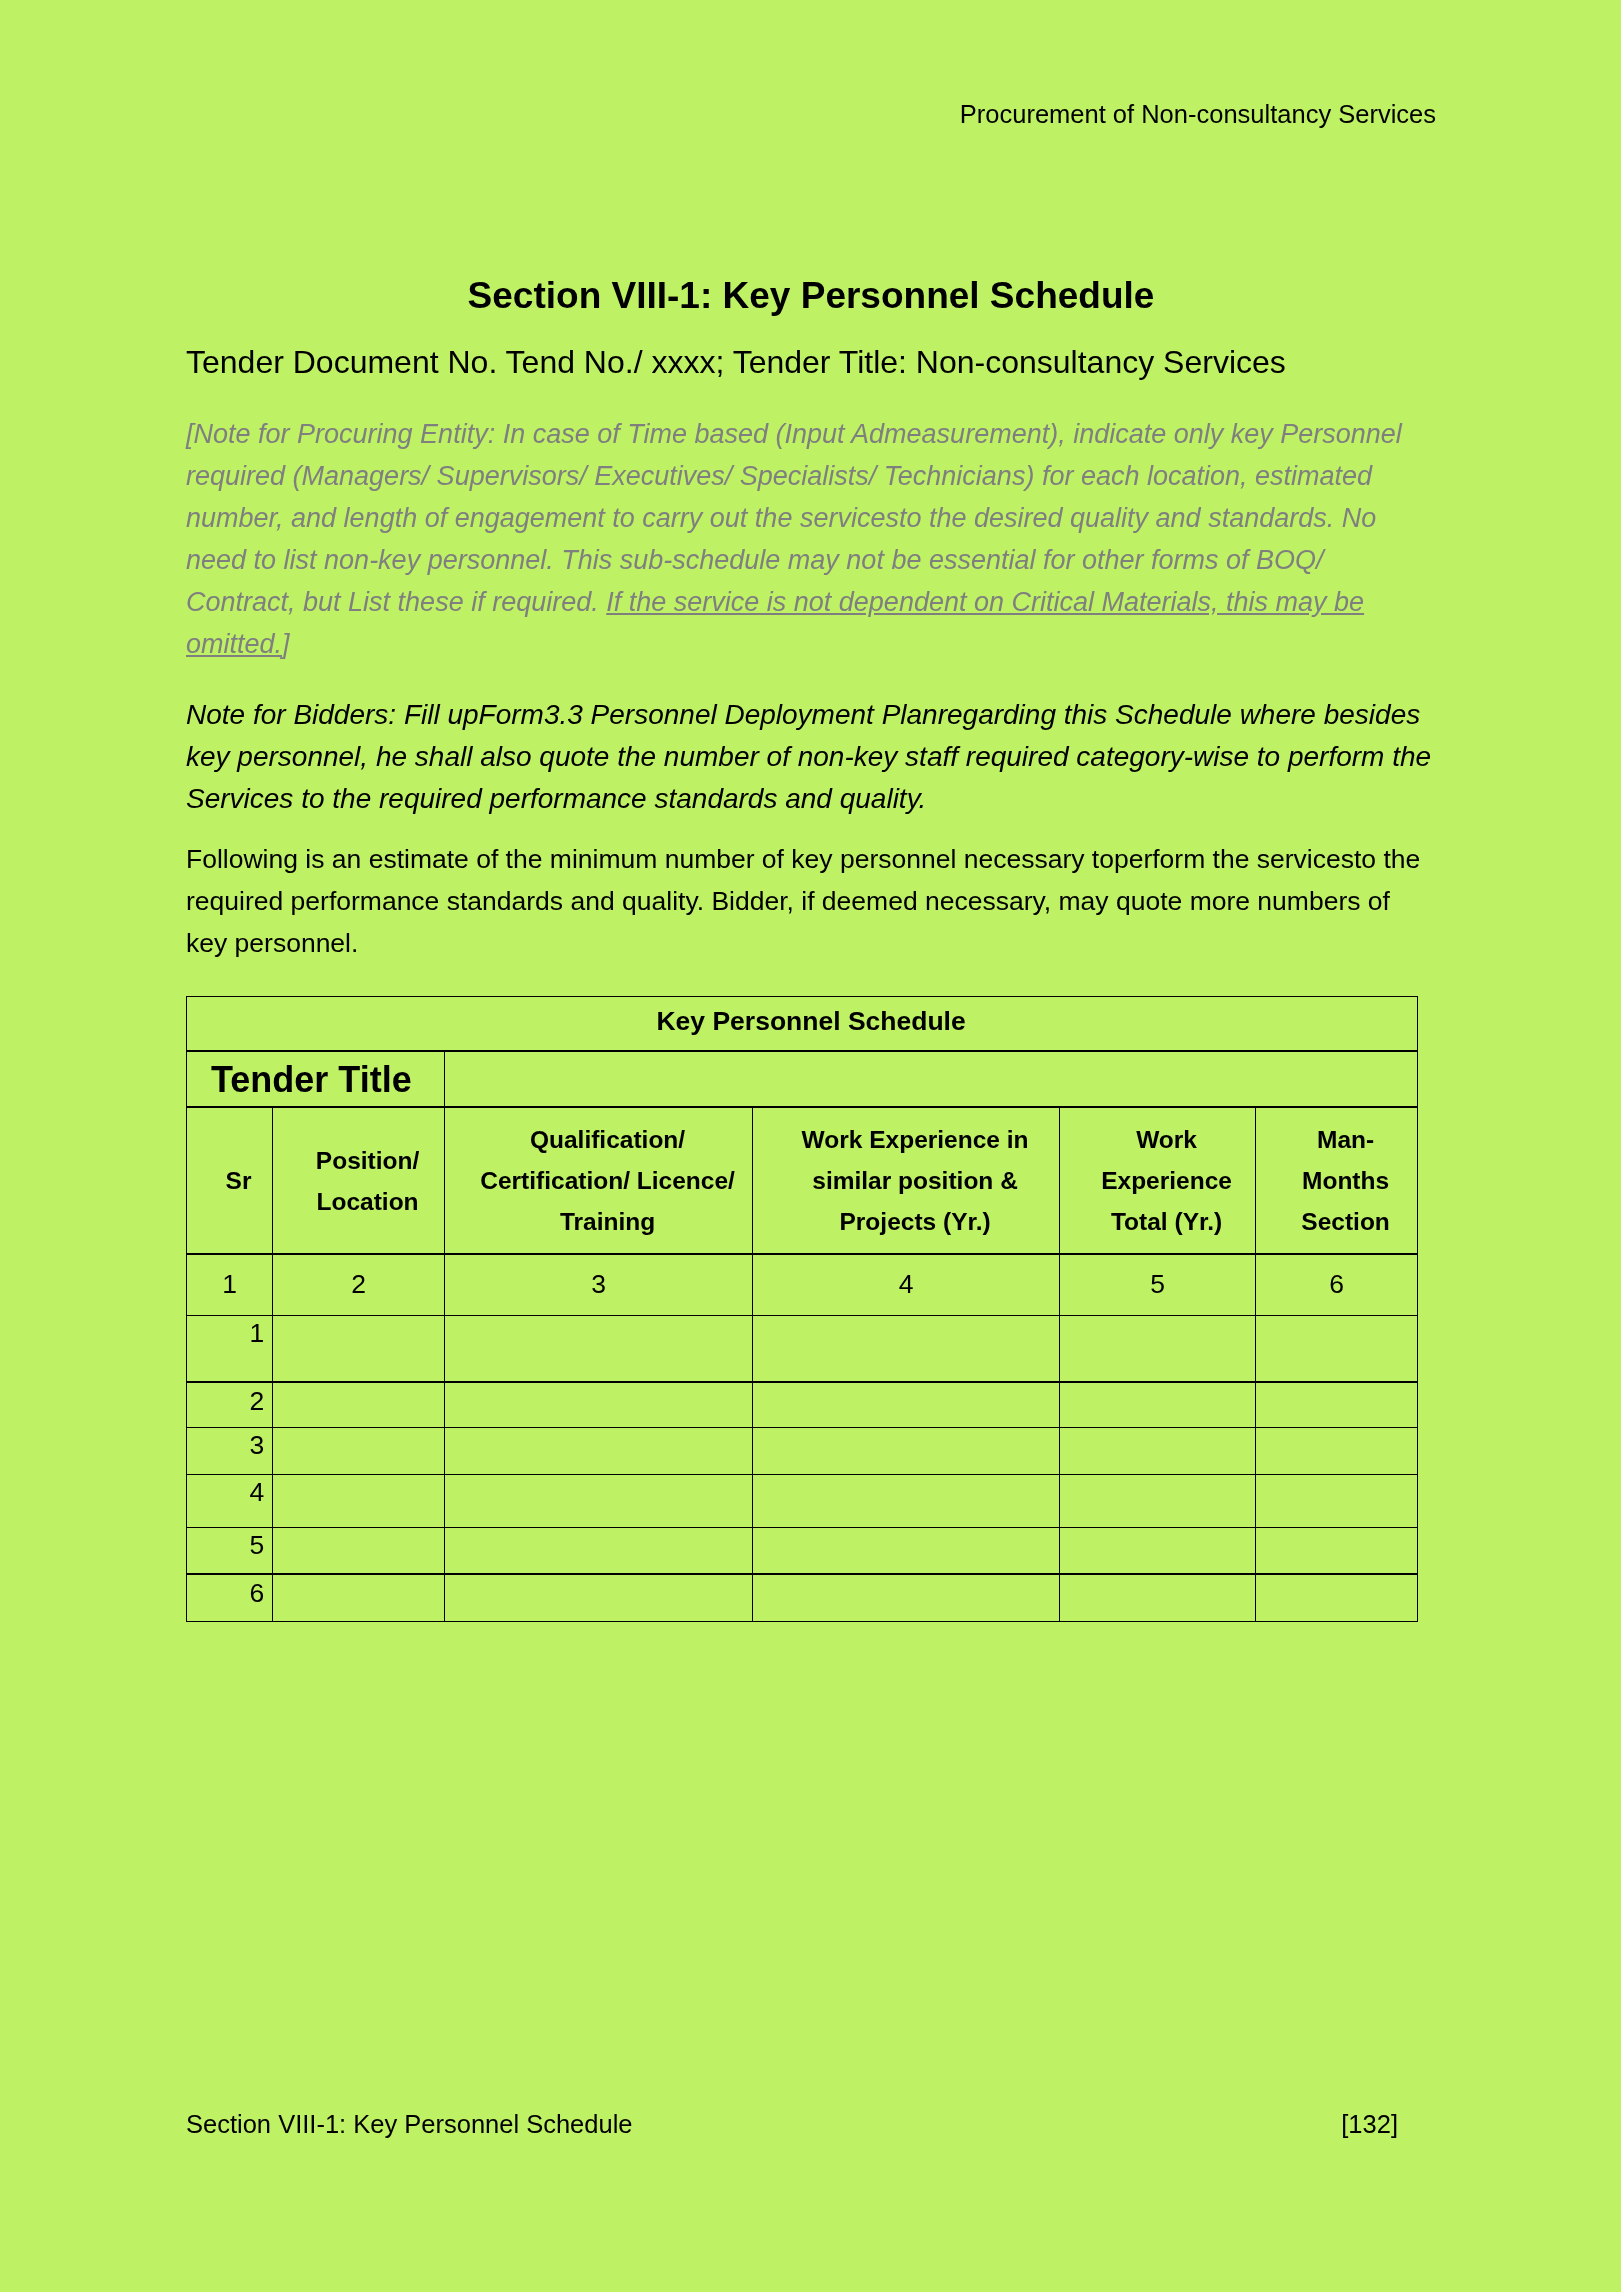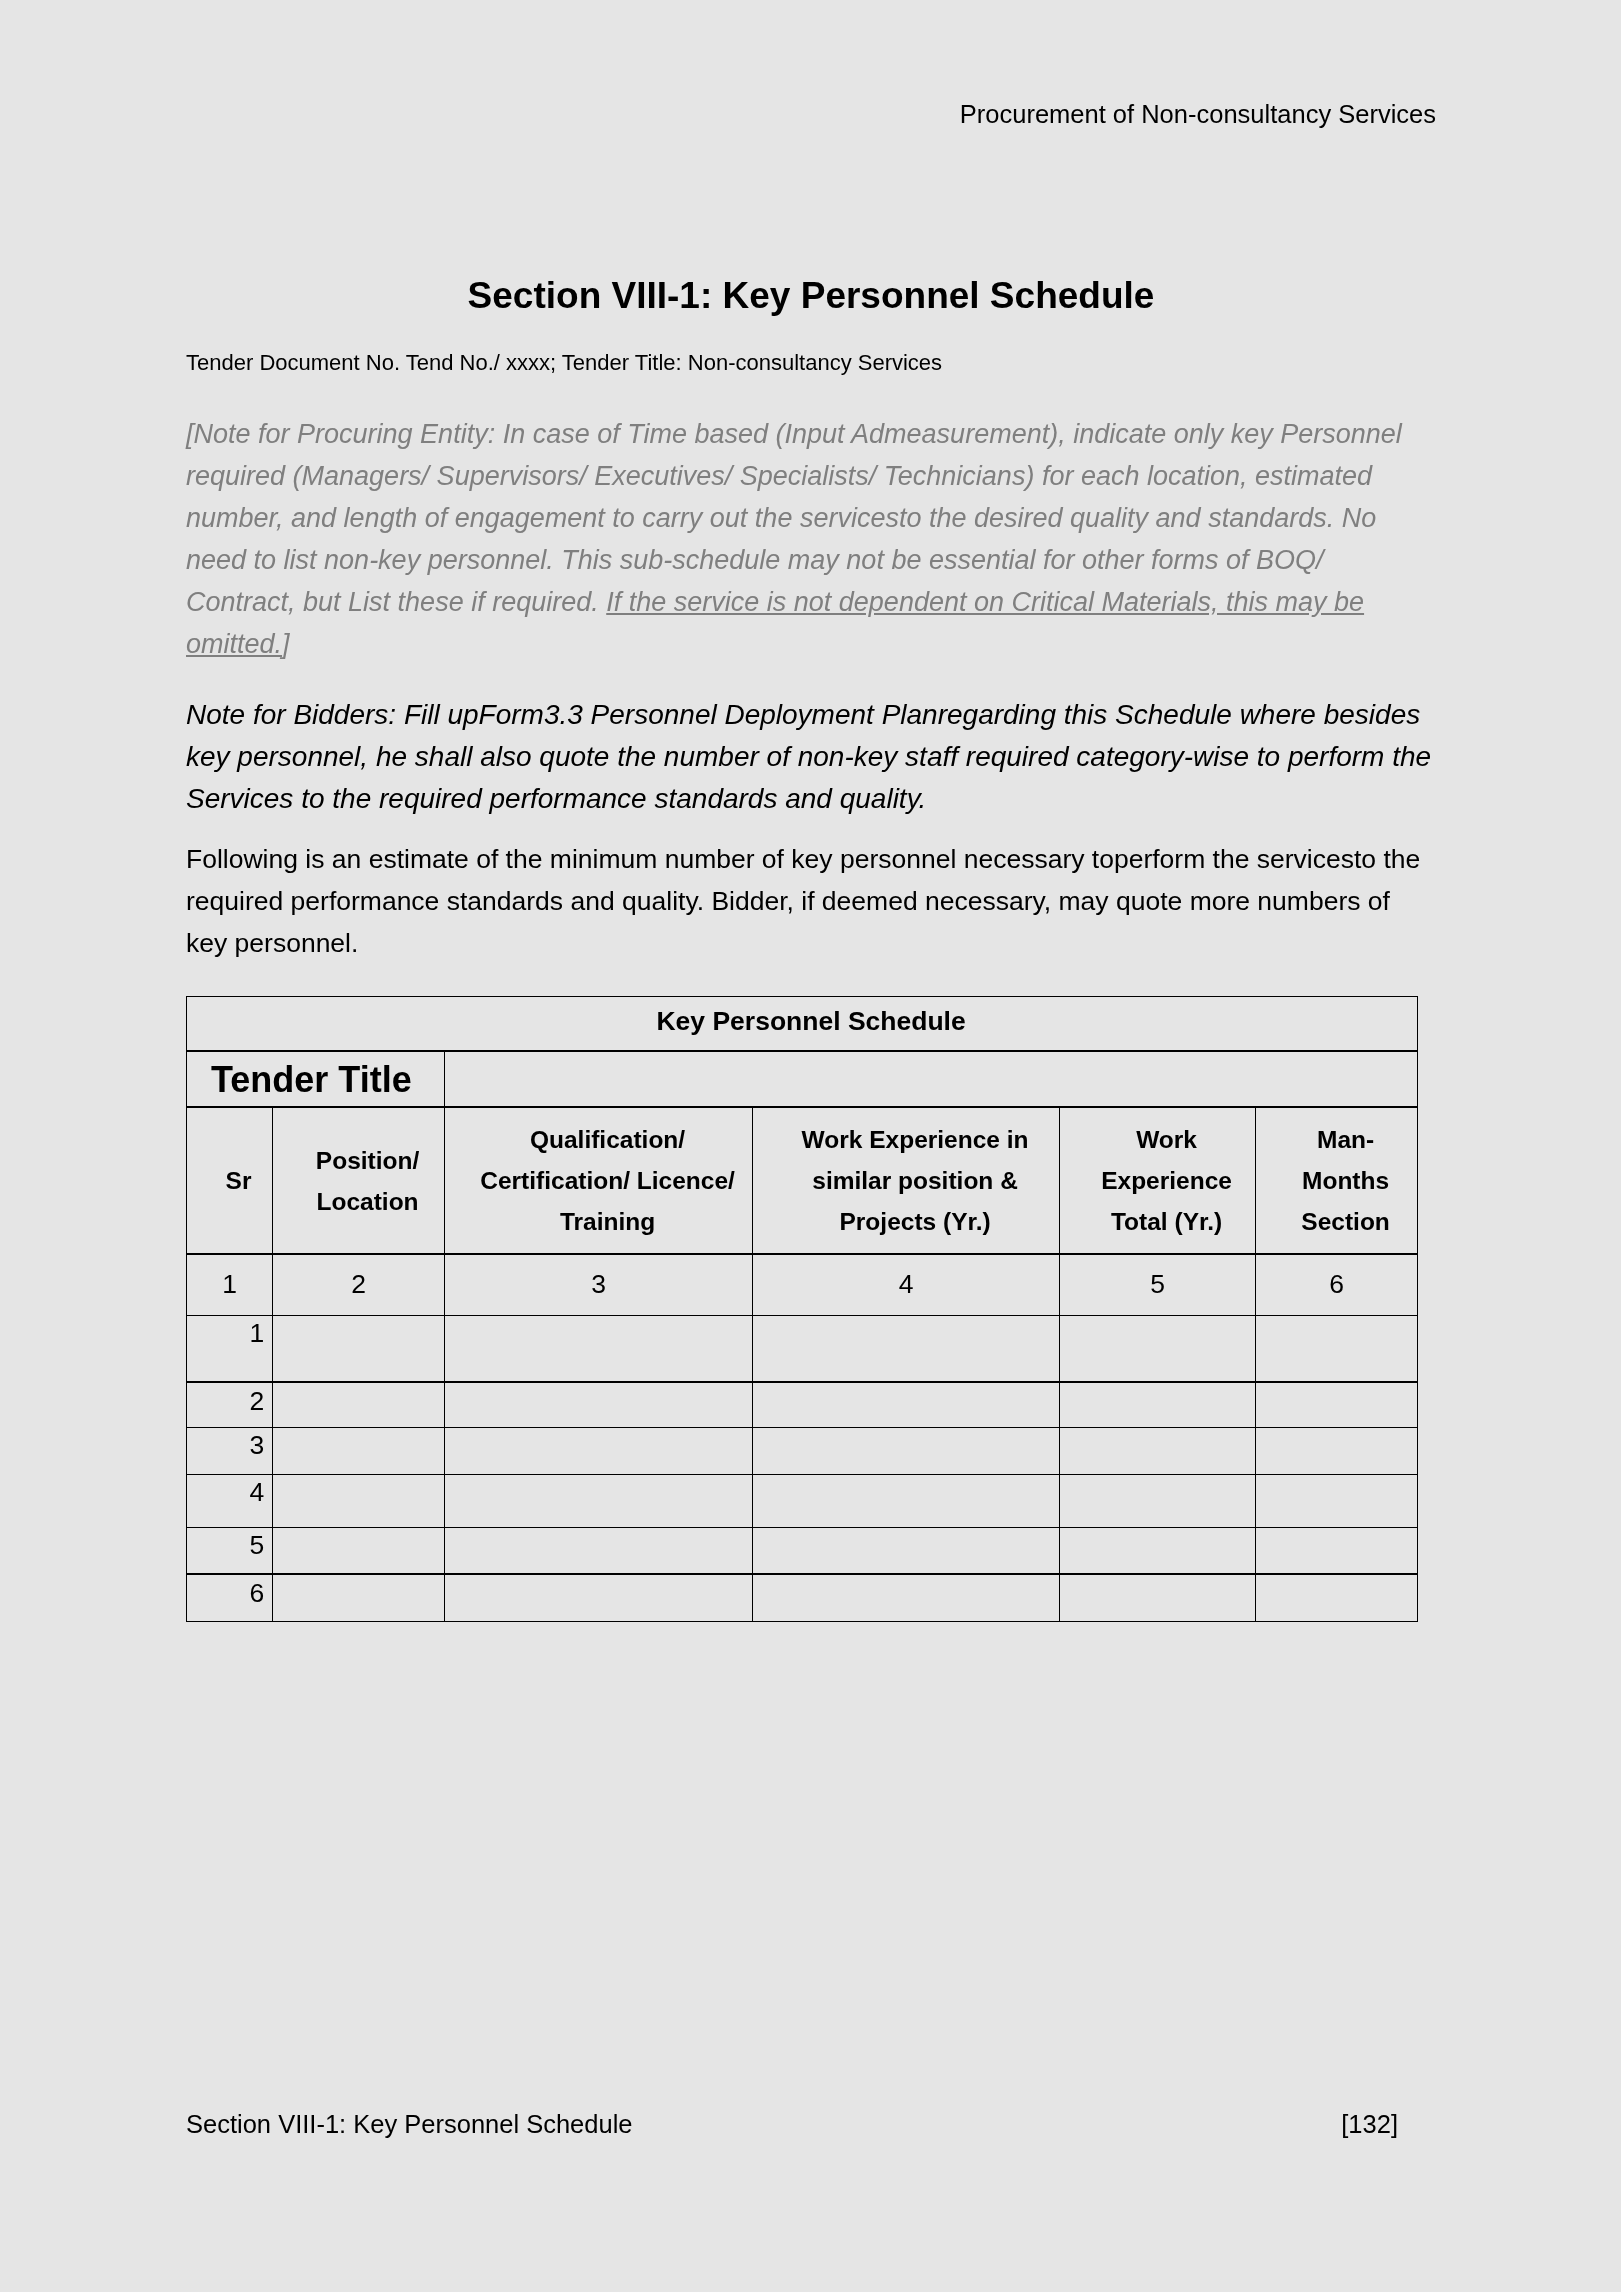--- a/index.html
+++ b/index.html
@@ -1,21 +1,21 @@
 <!DOCTYPE html>
 <html><head>
 <meta charset="utf-8">
 <style>
   * { margin: 0; padding: 0; box-sizing: border-box; }
   html, body { background: #ffffff; }
   .page {
     position: relative;
     width: 1621px;
     height: 2293px;
-    background: #e5e5e5;
+    background: #bef264;
     color: #000000;
     font-family: "Liberation Sans", sans-serif;
     overflow: hidden;
   }
   .content { padding: 0 185px 0 186px; }
 
   .header {
     padding-top: 99px;
     text-align: right;
     font-size: 25.5px;
@@ -23,21 +23,21 @@
   }
   .doc-title {
     margin-top: 143px;
     text-align: center;
     font-size: 37px;
     line-height: 45px;
     font-weight: bold;
   }
   .intro {
     margin-top: 26.5px;
-    font-size: 22px;
+    font-size: 32px;
     line-height: 35px;
   }
   .note-gray {
     margin-top: 33px;
     font-size: 27px;
     line-height: 42px;
     color: #7f7f7f;
     font-style: italic;
   }
   .note-gray .u { text-decoration: underline; }

